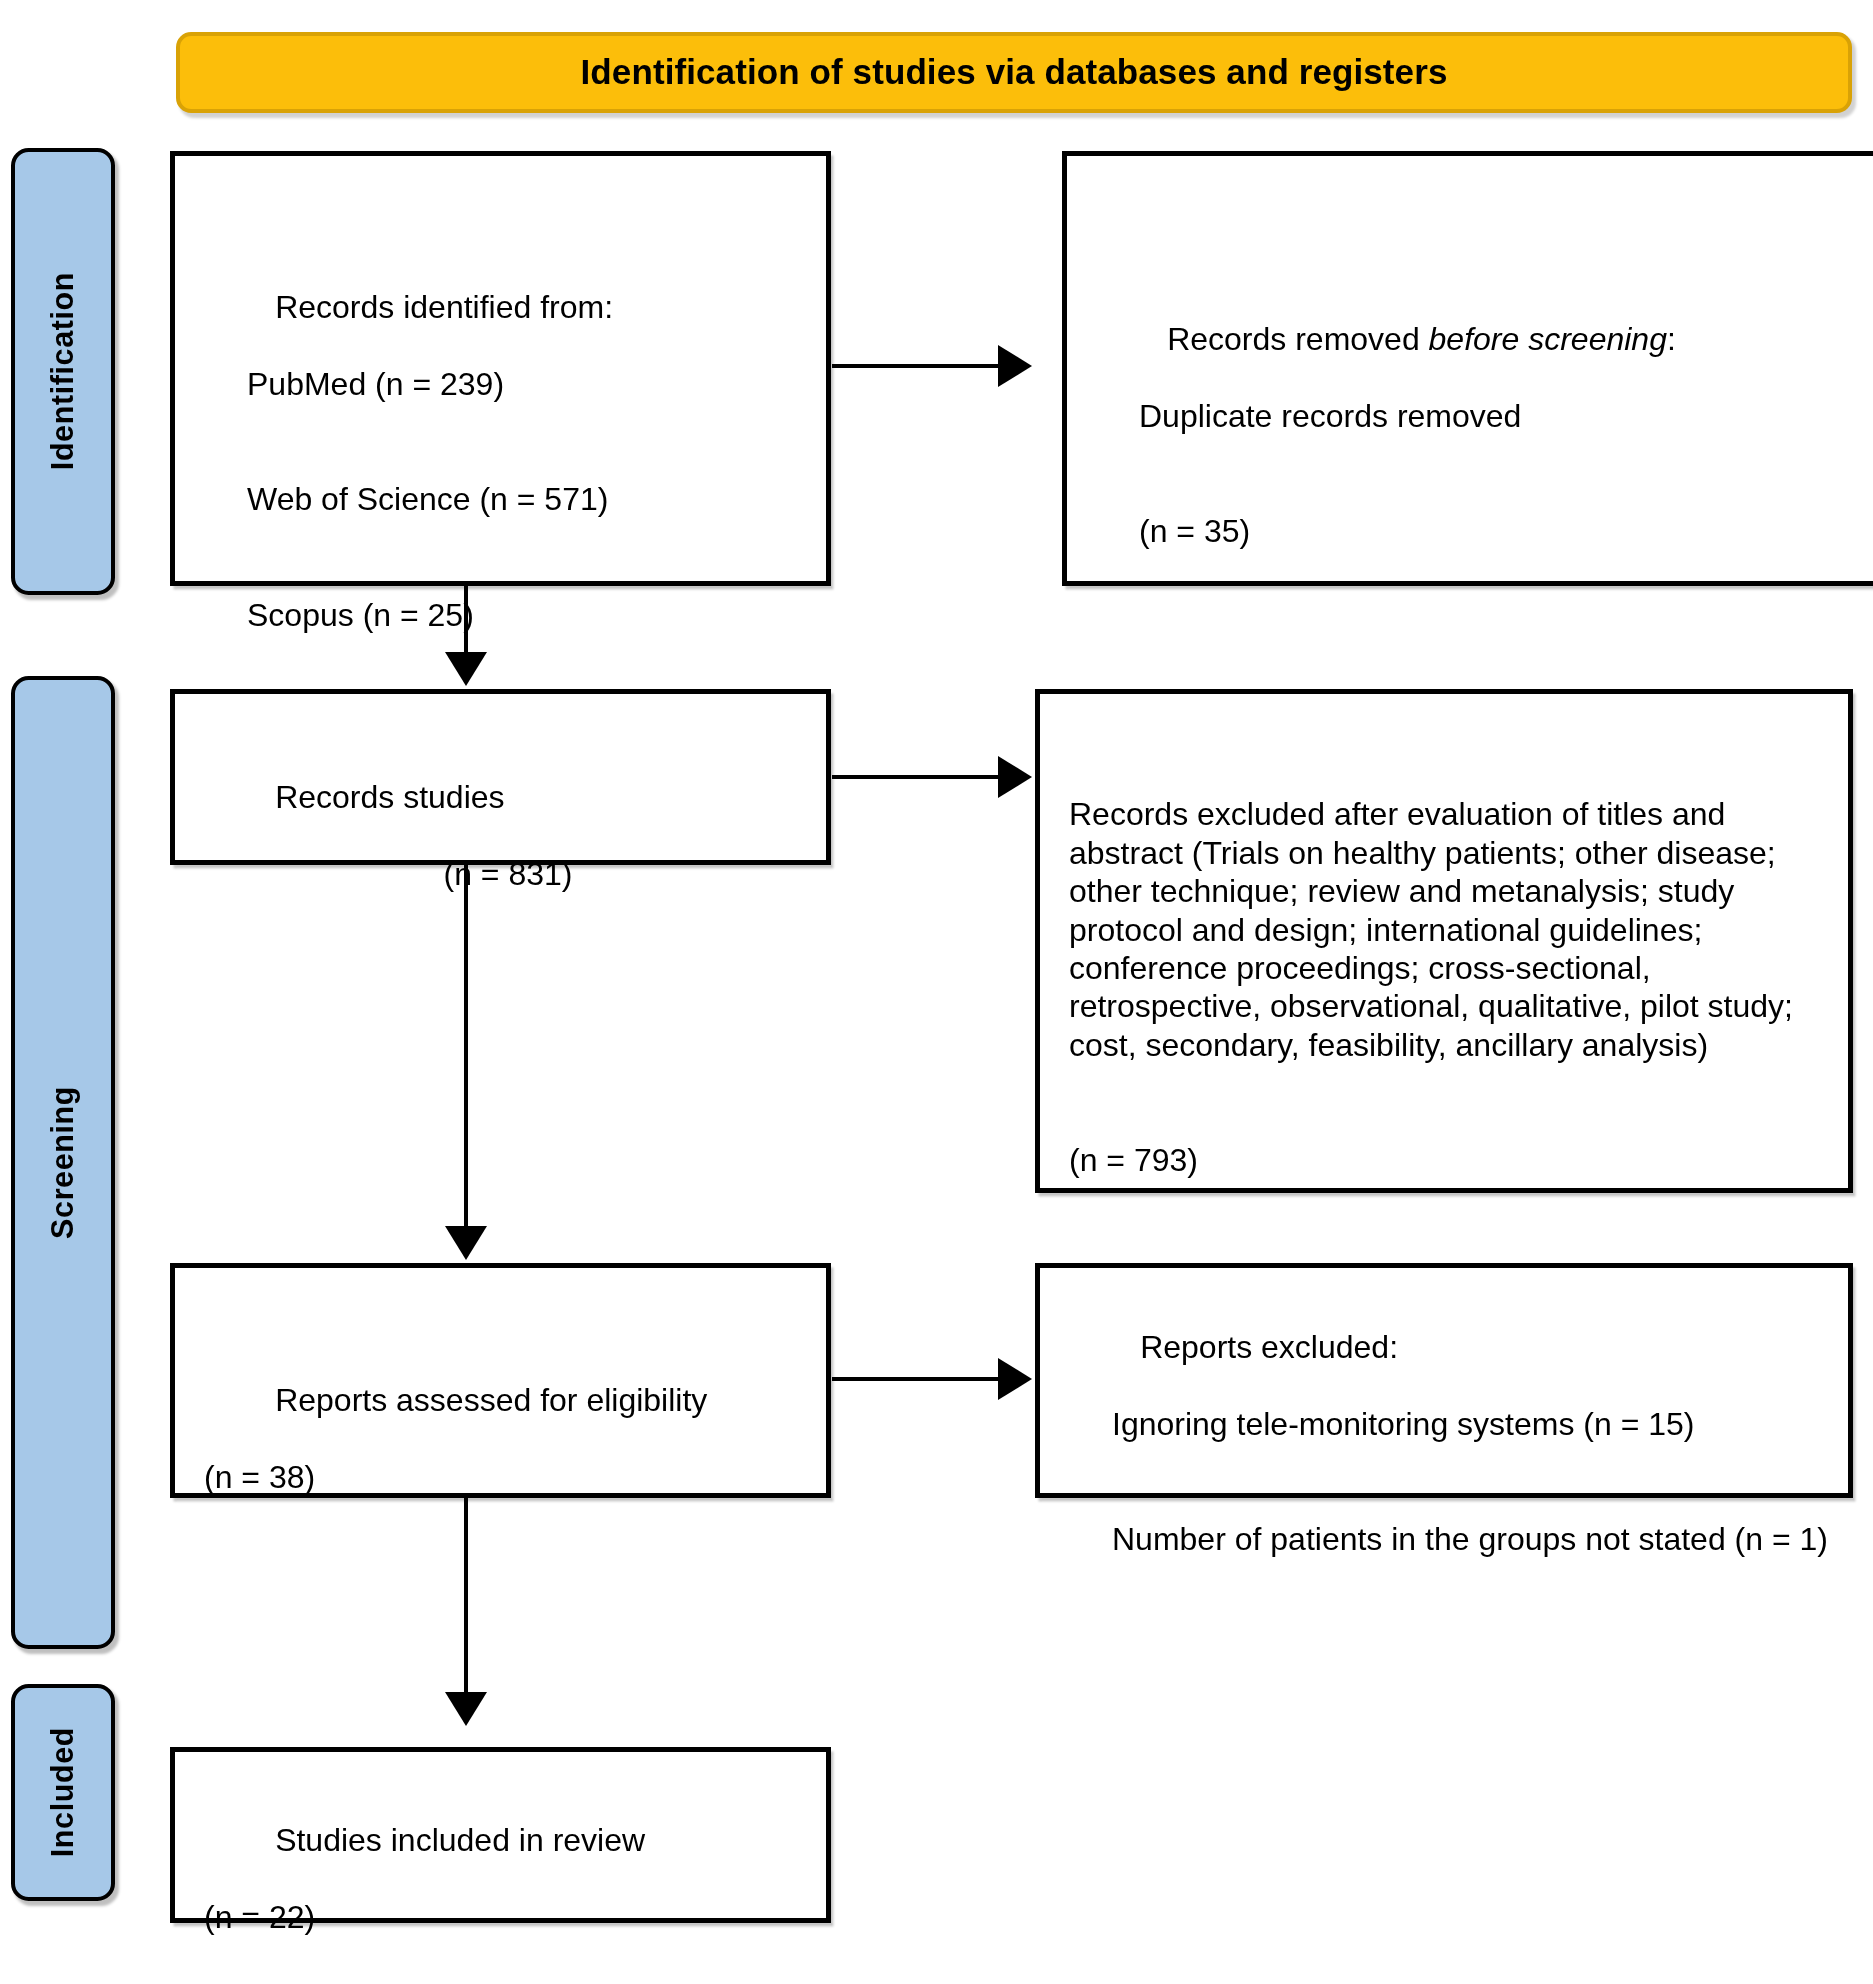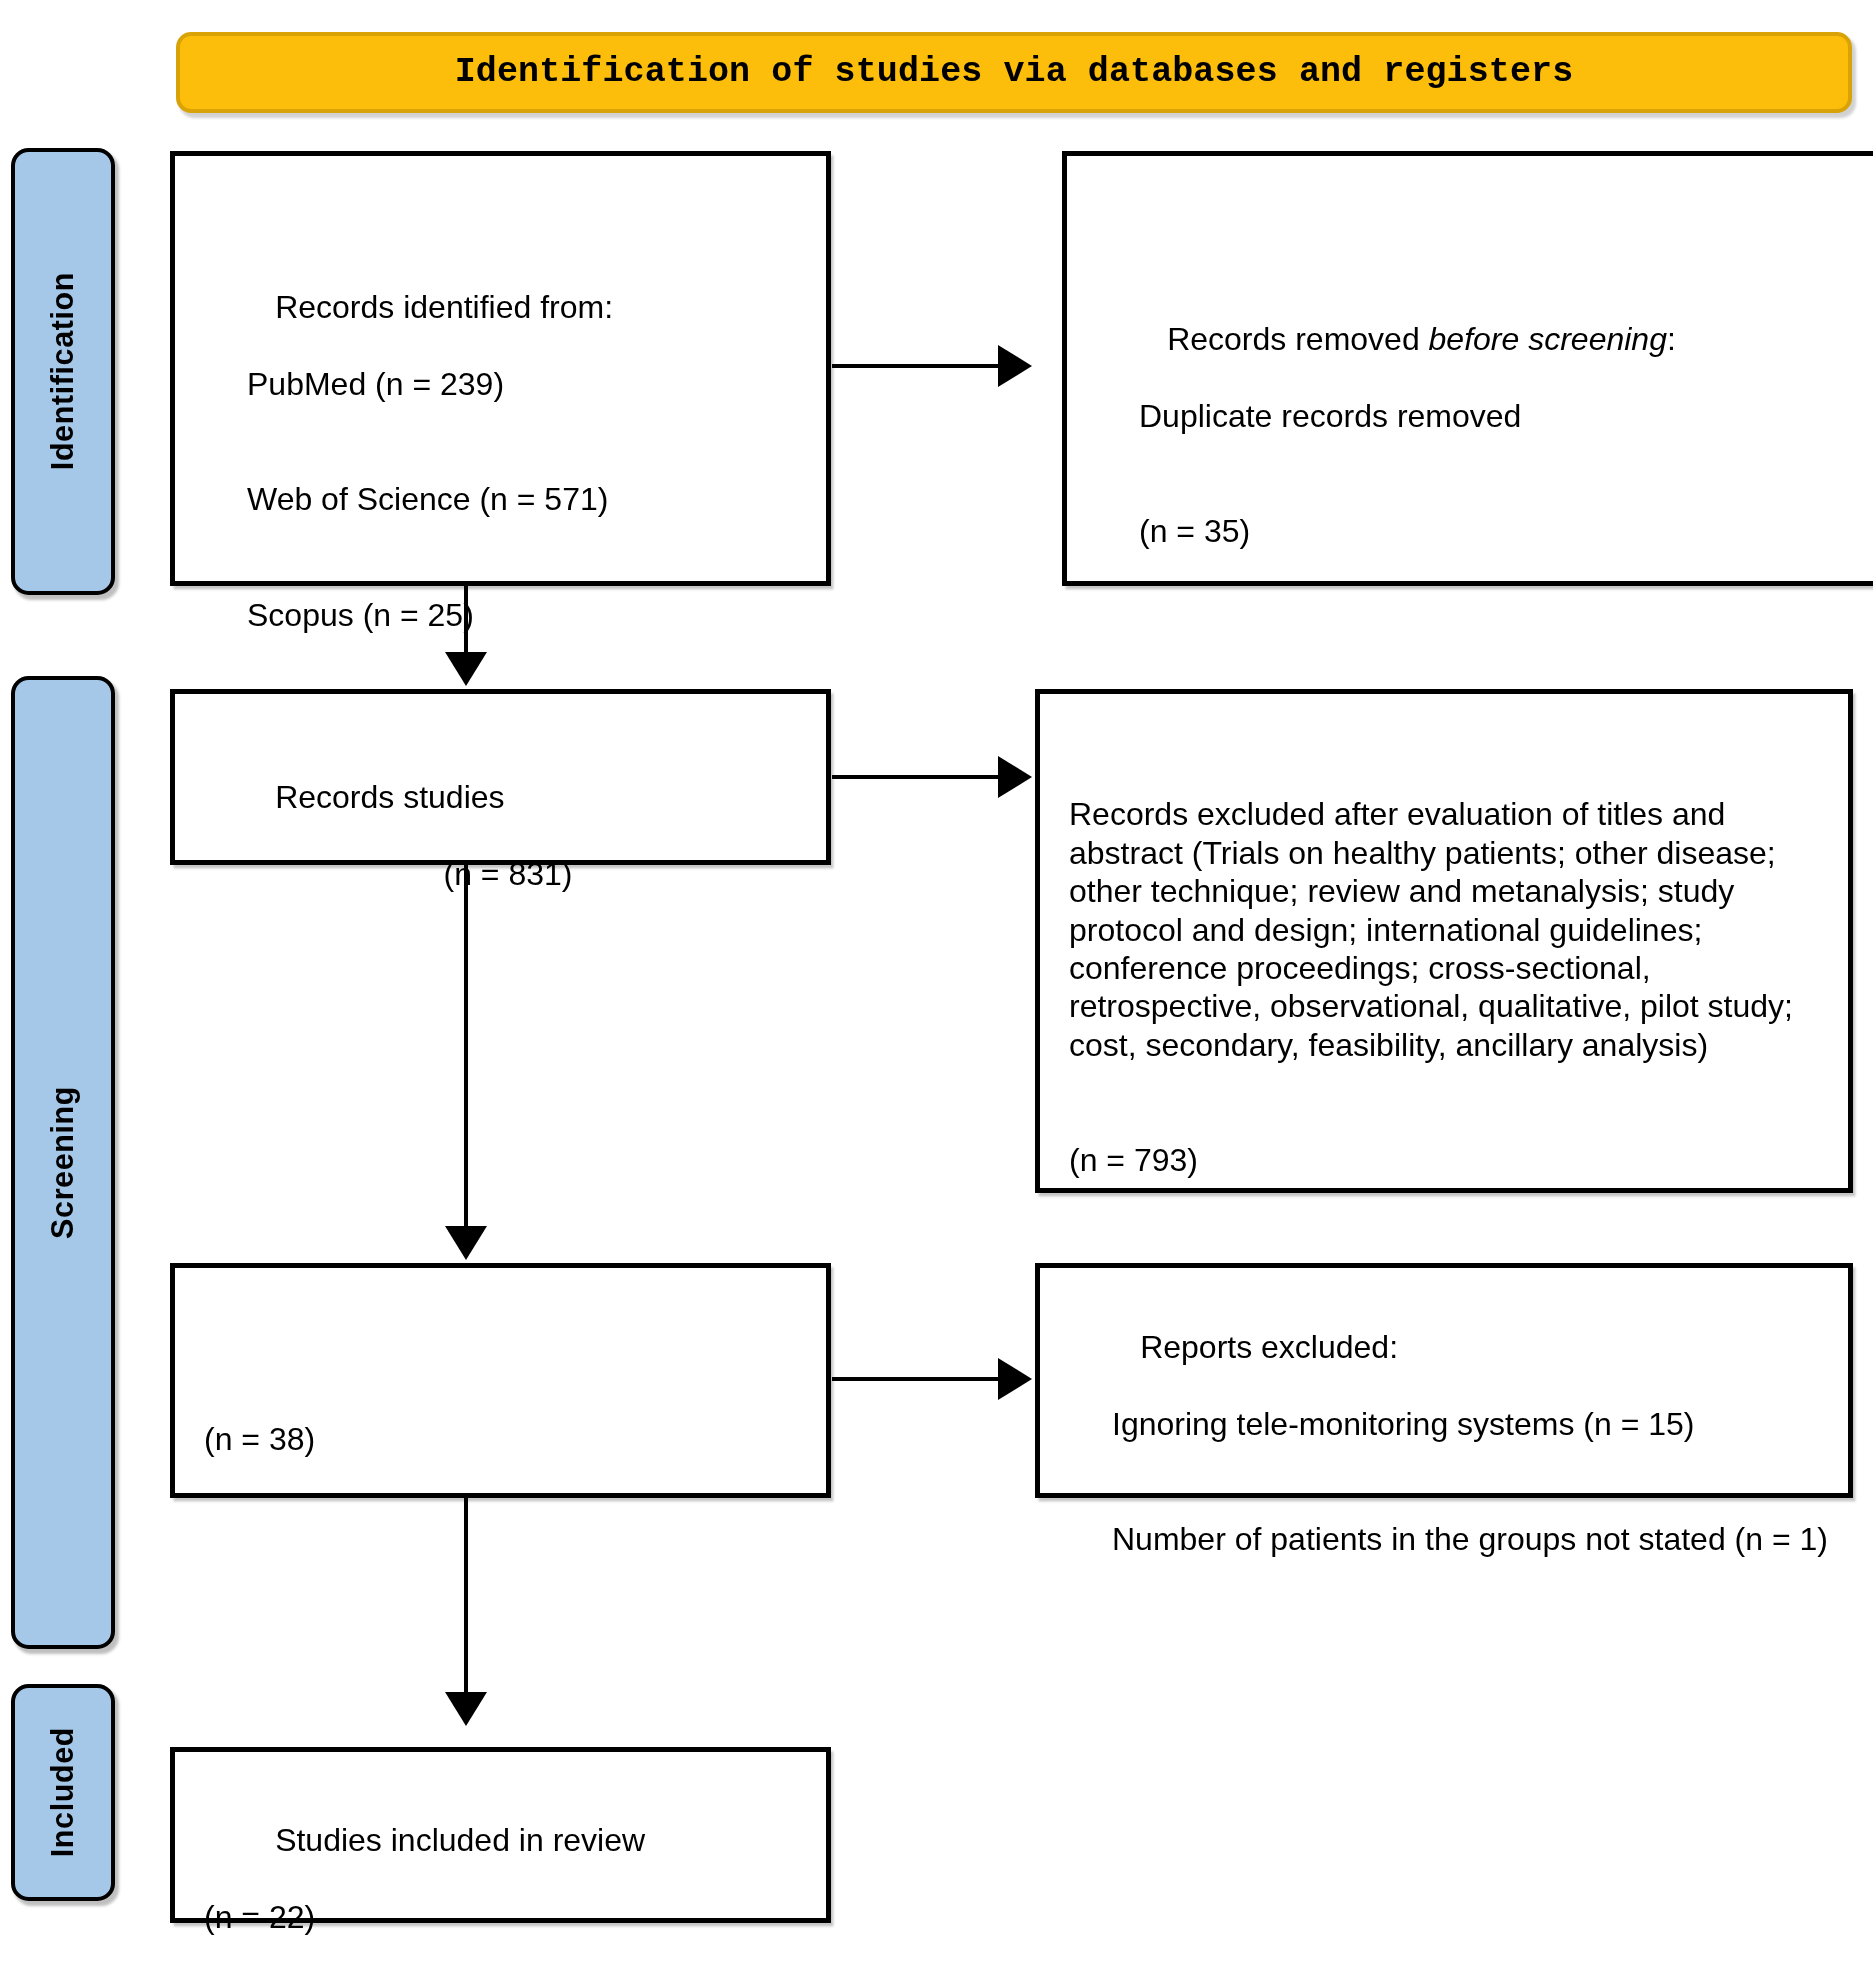--- a/index.html
+++ b/index.html
@@ -36,21 +36,20 @@
     justify-content: center;
     box-shadow: 3.5px 4.1px 2.9px rgba(0,0,0,0.18);
   }
   .header-banner-title {
     font-size: 35px;
     font-weight: bold;
     color: #000000;
     letter-spacing: 0.1px;
     text-align: center;
     line-height: 1.1;
-    font-family: Liberation Mono, monospace;
   }
 
   
   .stage-tab {
     position: absolute;
     background: #A6C8E8;
     border: 4.1px solid #000000;
     border-radius: 17.6px;
     box-sizing: border-box;
     box-shadow: 3.5px 4.1px 2.9px rgba(0,0,0,0.25);
@@ -219,20 +218,21 @@
       <div class="flow-box-text">
         <span style="display:block;">Records excluded after evaluation of titles and abstract (Trials on healthy patients; other disease; other technique; review and metanalysis; study protocol and design; international guidelines; conference proceedings; cross-sectional, retrospective, observational, qualitative, pilot study; cost, secondary, feasibility, ancillary analysis)</span>
         <span style="display:block;">(n = 793)</span>
       </div>
     </div>
   </div>
 
   <div class="flow-box" id="box-eligibility">
     <div class="box-inner" style="top:75px;">
       <div class="flow-box-text">
+        <span>Reports assessed for eligibility</span>
         <span style="display:block;">(n = 38)</span>
       </div>
     </div>
   </div>
 
   <div class="flow-box" id="box-reports-excl">
     <div class="box-inner" style="top:22px;">
       <div class="flow-box-text">
         <span>Reports excluded:</span>
         <span class="hang">Ignoring tele-monitoring systems (n = 15)</span>

